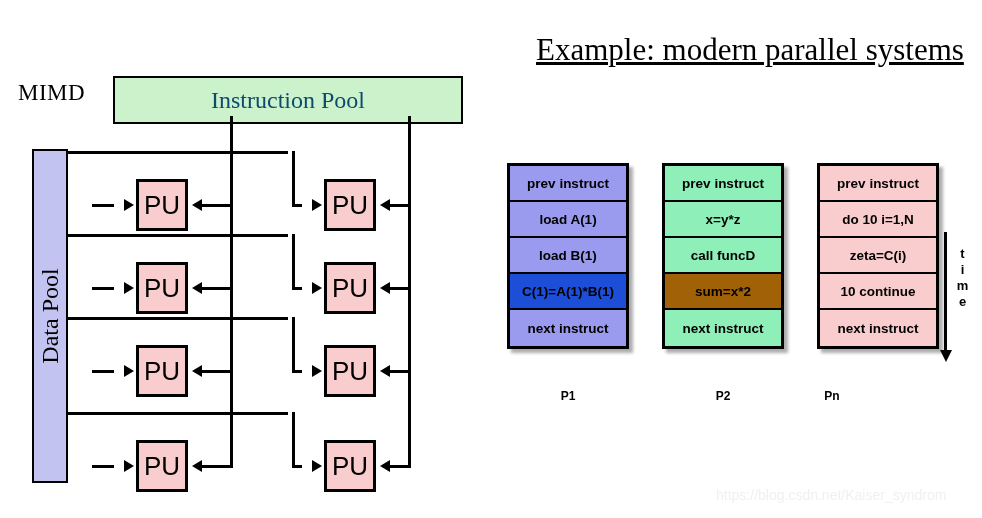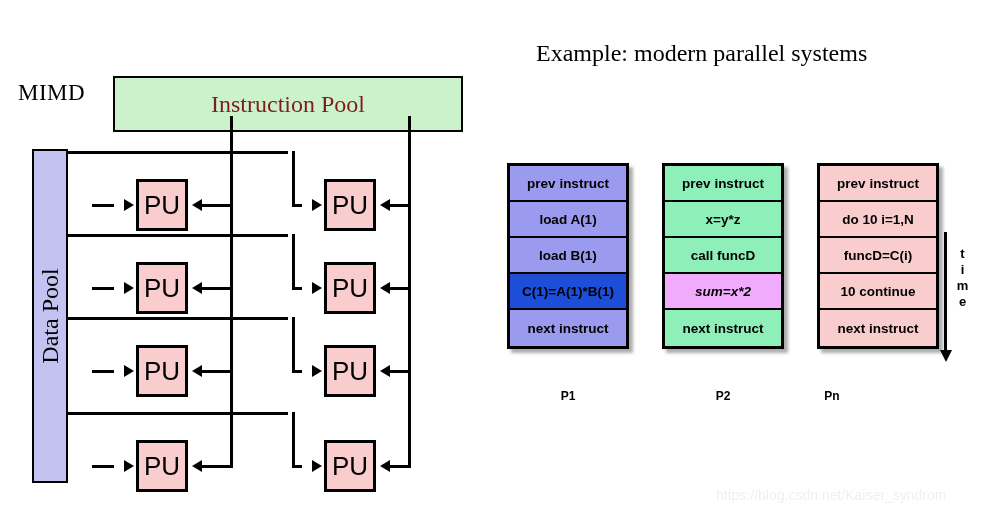--- a/index.html
+++ b/index.html
@@ -17,27 +17,27 @@
     position:absolute;
     left:18px;top:80px;
     font-family:"Liberation Serif", serif;
     font-size:23px;
     color:#000;
     letter-spacing:.5px;
   }
   .instr-pool{
     position:absolute;
     left:113px;top:76px;
-    width:350px;height:56px;
+    width:350px;height:48px;
     background:#ccf2cc;
     border:2px solid #000;
     box-sizing:border-box;
     display:flex;align-items:center;justify-content:center;
     font-family:"Liberation Serif", serif;
-    font-size:24px;color:#7f1d1d;
+    font-size:24px;color:#0c4a6e;
   }
   .data-pool{
     position:absolute;
     left:32px;top:149px;
     width:36px;height:334px;
     background:#c3c3f2;
     border:2px solid #000;
     box-sizing:border-box;
   }
   .data-pool .dp-text{
@@ -70,24 +70,25 @@
   }
   .arrow-l{
     border-top:6px solid transparent;
     border-bottom:6px solid transparent;
     border-right:10px solid #000;
   }
 
   
   .example-title{
     position:absolute;
-    left:536px;top:40px;
-    font-family:"Liberation Serif", serif;
-    font-size:24px;color:#000;
-    white-space:nowrap;
+    left:536px;top:32px;
+    font-family:"Liberation Serif", serif;
+    font-size:31px;color:#000;
+    white-space:nowrap;
+    text-decoration:underline;
   }
   .proc-col{
     position:absolute;
     width:122px;
     border:3px solid #000;
     box-sizing:border-box;
     box-shadow:4px 4px 3px rgba(0,0,0,.32);
     background:#fff;
   }
   .proc-col .cell{
@@ -229,28 +230,28 @@
         <div class="cell" style="background: rgb(154, 154, 238);">load A(1)</div>
         <div class="cell" style="background: rgb(154, 154, 238);">load B(1)</div>
         <div class="cell" style="background: #1d4ed8;">C(1)=A(1)*B(1)</div>
         <div class="cell" style="background: rgb(154, 154, 238);">next instruct</div>
       </div>
       <div class="proc-label" style="left: 507px; top: 389px;">P1</div>
       <div class="proc-col" style="left: 662px; top: 163px;">
         <div class="cell" style="background: rgb(143, 239, 184);">prev instruct</div>
         <div class="cell" style="background: rgb(143, 239, 184);">x=y*z</div>
         <div class="cell" style="background: rgb(143, 239, 184);">call funcD</div>
-        <div class="cell" style="background: #f0abfc; font-style: italic;">sum=x*2</div>
+        <div class="cell" style="background: #a16207;">sum=x*2</div>
         <div class="cell" style="background: rgb(143, 239, 184);">next instruct</div>
       </div>
       <div class="proc-label" style="left: 662px; top: 389px;">P2</div>
       <div class="proc-col" style="left: 817px; top: 163px;">
         <div class="cell" style="background: rgb(249, 205, 205);">prev instruct</div>
         <div class="cell" style="background: rgb(249, 205, 205);">do 10 i=1,N</div>
-        <div class="cell" style="background: rgb(249, 205, 205);">funcD=C(i)</div>
+        <div class="cell" style="background: rgb(249, 205, 205);">zeta=C(i)</div>
         <div class="cell" style="background: rgb(249, 205, 205);">10 continue</div>
         <div class="cell" style="background: rgb(249, 205, 205);">next instruct</div>
       </div>
       <div class="proc-label" style="left: 771px; top: 389px;">Pn</div>
     </div>
 
   <div class="time-axis">
     <div class="tline"></div>
     <div class="thead"></div>
     <div class="tlabel">time</div>

